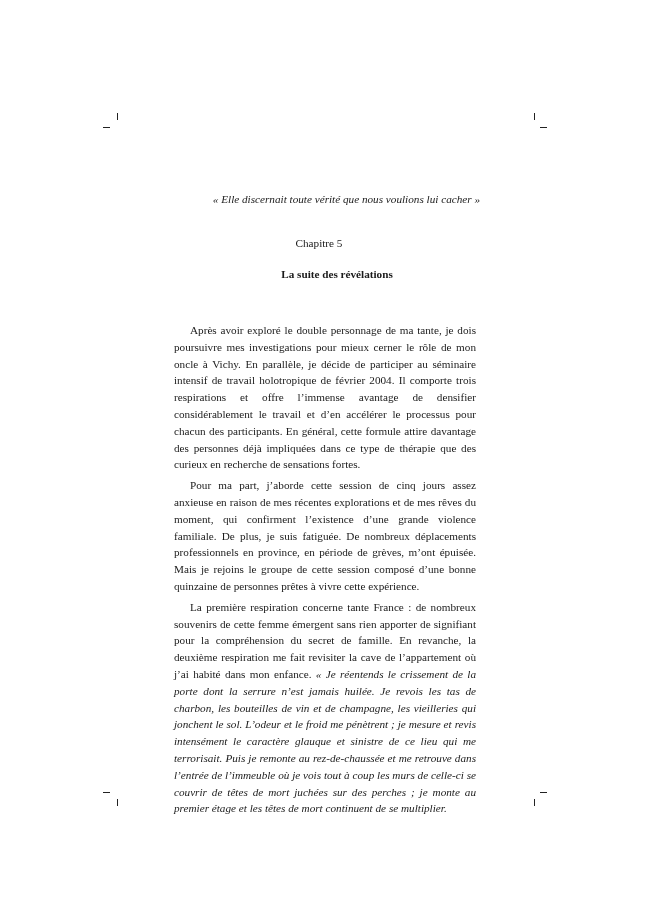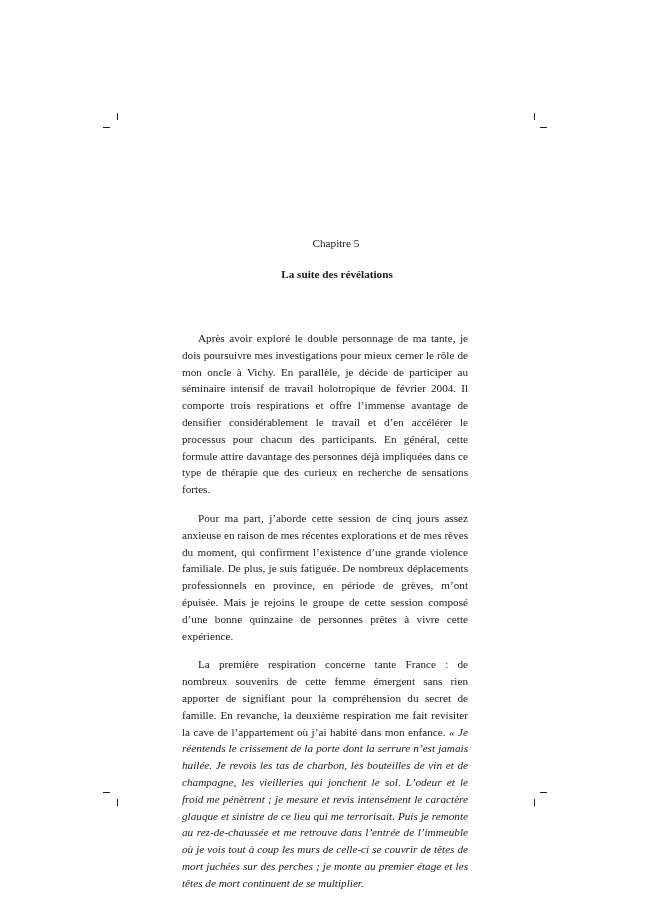--- a/index.html
+++ b/index.html
@@ -4,40 +4,41 @@
 <style>
   html, body { margin:0; padding:0; background:#ffffff; }
   body { width:650px; height:920px; position:relative; overflow:hidden;
          font-family:"Liberation Serif","DejaVu Serif",serif; color:#1a1a1a; }
   .mark { position:absolute; background:#222; }
   .mv { width:1px; height:7px; }
   .mh { width:7px; height:1px; }
   .epigraph { position:absolute; left:170px; width:310px; top:192px; text-align:right;
               font-size:11.2px; line-height:14px; }
   .epigraph .quote { font-style:italic; }
-  .chapnum { position:absolute; left:181px; width:310px; top:237px; text-align:center; font-size:11.2px; }
+  .chapnum { position:absolute; left:164px; width:310px; top:237px; text-align:center; font-size:11.2px; }
   .chaptitle { position:absolute; left:182px; width:310px; top:268px; text-align:center; font-size:11.2px; font-weight:bold; }
   .body { position:absolute; left:170px; width:310px; top:318px; font-size:11.2px; line-height:16.8px;
           text-align:justify; hyphens:none; }
-  .body p { margin:12px; text-indent:16px; }
+  .body p { margin:4px; text-indent:16px; }
   .body .it { font-style:italic; }
 </style>
 </head>
 <body>
 
 <div class="mark mv" style="left:117px;top:113px;"></div>
 <div class="mark mh" style="left:103px;top:127px;"></div>
 <div class="mark mv" style="left:534px;top:113px;"></div>
 <div class="mark mh" style="left:540px;top:127px;"></div>
 <div class="mark mh" style="left:103px;top:792px;"></div>
 <div class="mark mv" style="left:117px;top:799px;"></div>
 <div class="mark mh" style="left:540px;top:792px;"></div>
 <div class="mark mv" style="left:534px;top:799px;"></div>
 
 <div class="epigraph">
+  <div class="quote">« Elle discernait toute vérité que nous voulions lui cacher »</div>
 </div>
 
 <div class="chapnum">Chapitre 5</div>
 <div class="chaptitle">La suite des révélations</div>
 
 <div class="body">
   <p><span>Après avoir exploré le double personnage de ma tante, je dois poursuivre mes investigations pour mieux cerner le rôle de mon oncle à Vichy. En parallèle, je décide de participer au séminaire intensif de travail holotropique de février 2004. Il comporte trois respirations et offre l’immense avantage de densifier considérablement le travail et d’en accélérer le processus pour chacun des participants. En général, cette formule attire davantage des personnes déjà impliquées dans ce type de thérapie que des curieux en recherche de sensations fortes.</span></p>
   <p><span>Pour ma part, j’aborde cette session de cinq jours assez anxieuse en raison de mes récentes explorations et de mes rêves du moment, qui confirment l’existence d’une grande violence familiale. De plus, je suis fatiguée. De nombreux déplacements professionnels en province, en période de grèves, m’ont épuisée. Mais je rejoins le groupe de cette session composé d’une bonne quinzaine de personnes prêtes à vivre cette expérience.</span></p>
   <p><span>La première respiration concerne tante France : de nombreux souvenirs de cette femme émergent sans rien apporter de signifiant pour la compréhension du secret de famille. En revanche, la deuxième respiration me fait revisiter la cave de l’appartement où j’ai habité dans mon enfance. </span><span class="it">« Je réentends le crissement de la porte dont la serrure n’est jamais huilée. Je revois les tas de charbon, les bouteilles de vin et de champagne, les vieilleries qui jonchent le sol. L’odeur et le froid me pénètrent ; je mesure et revis intensément le caractère glauque et sinistre de ce lieu qui me terrorisait. Puis je remonte au rez-de-chaussée et me retrouve dans l’entrée de l’immeuble où je vois tout à coup les murs de celle-ci se couvrir de têtes de mort juchées sur des perches ; je monte au premier étage et les têtes de mort continuent de se multiplier.</span></p>
 </div>

